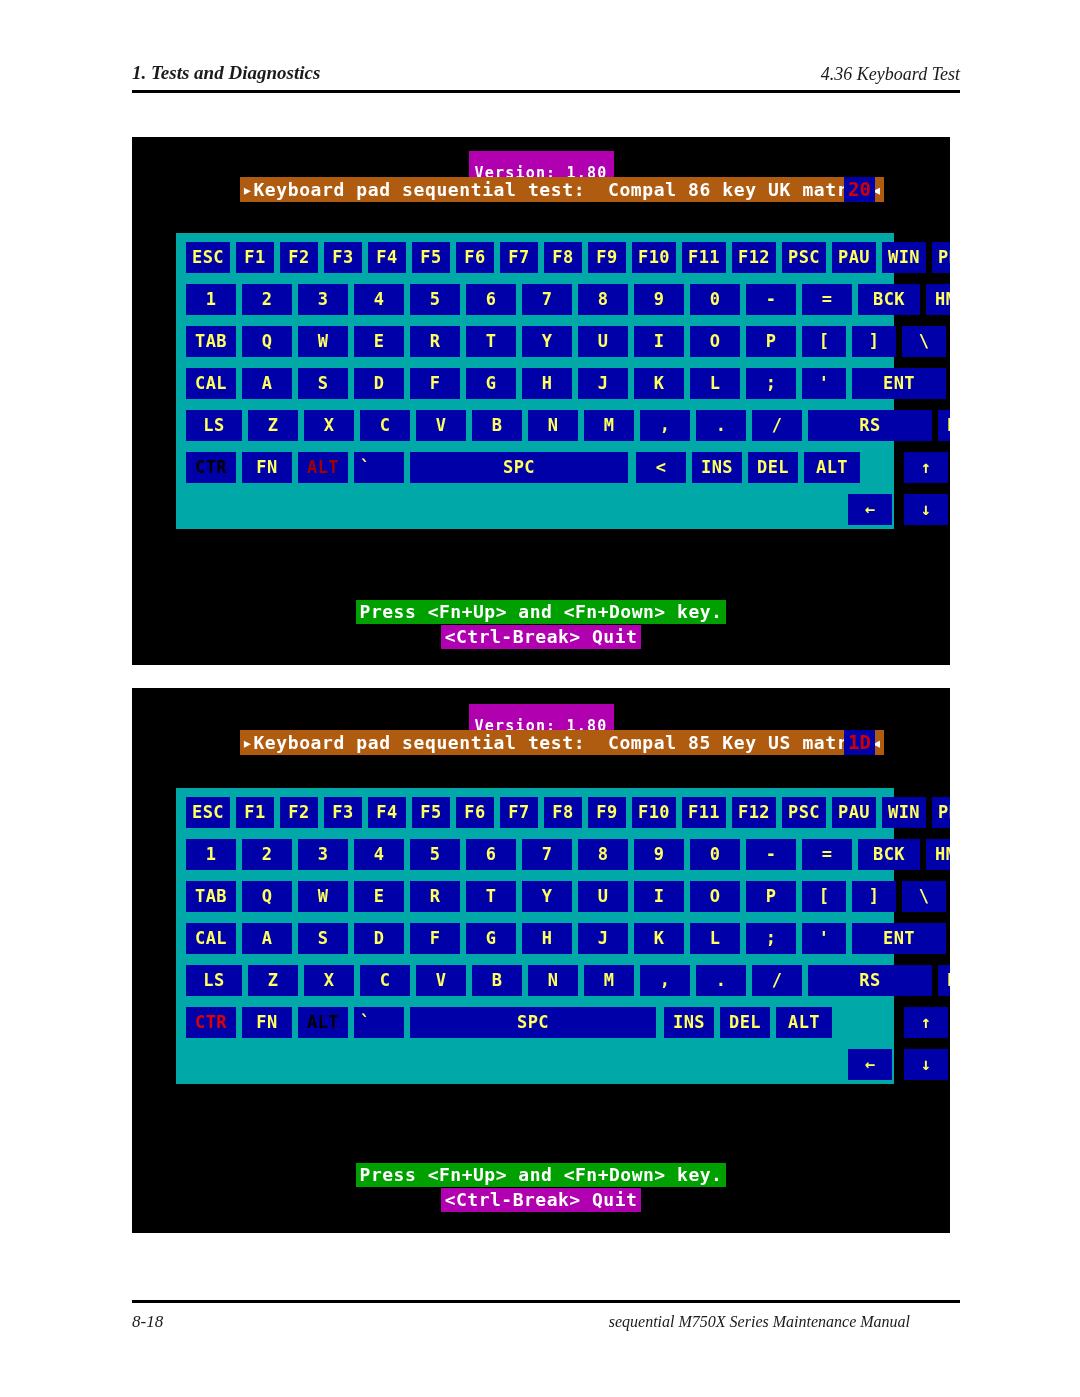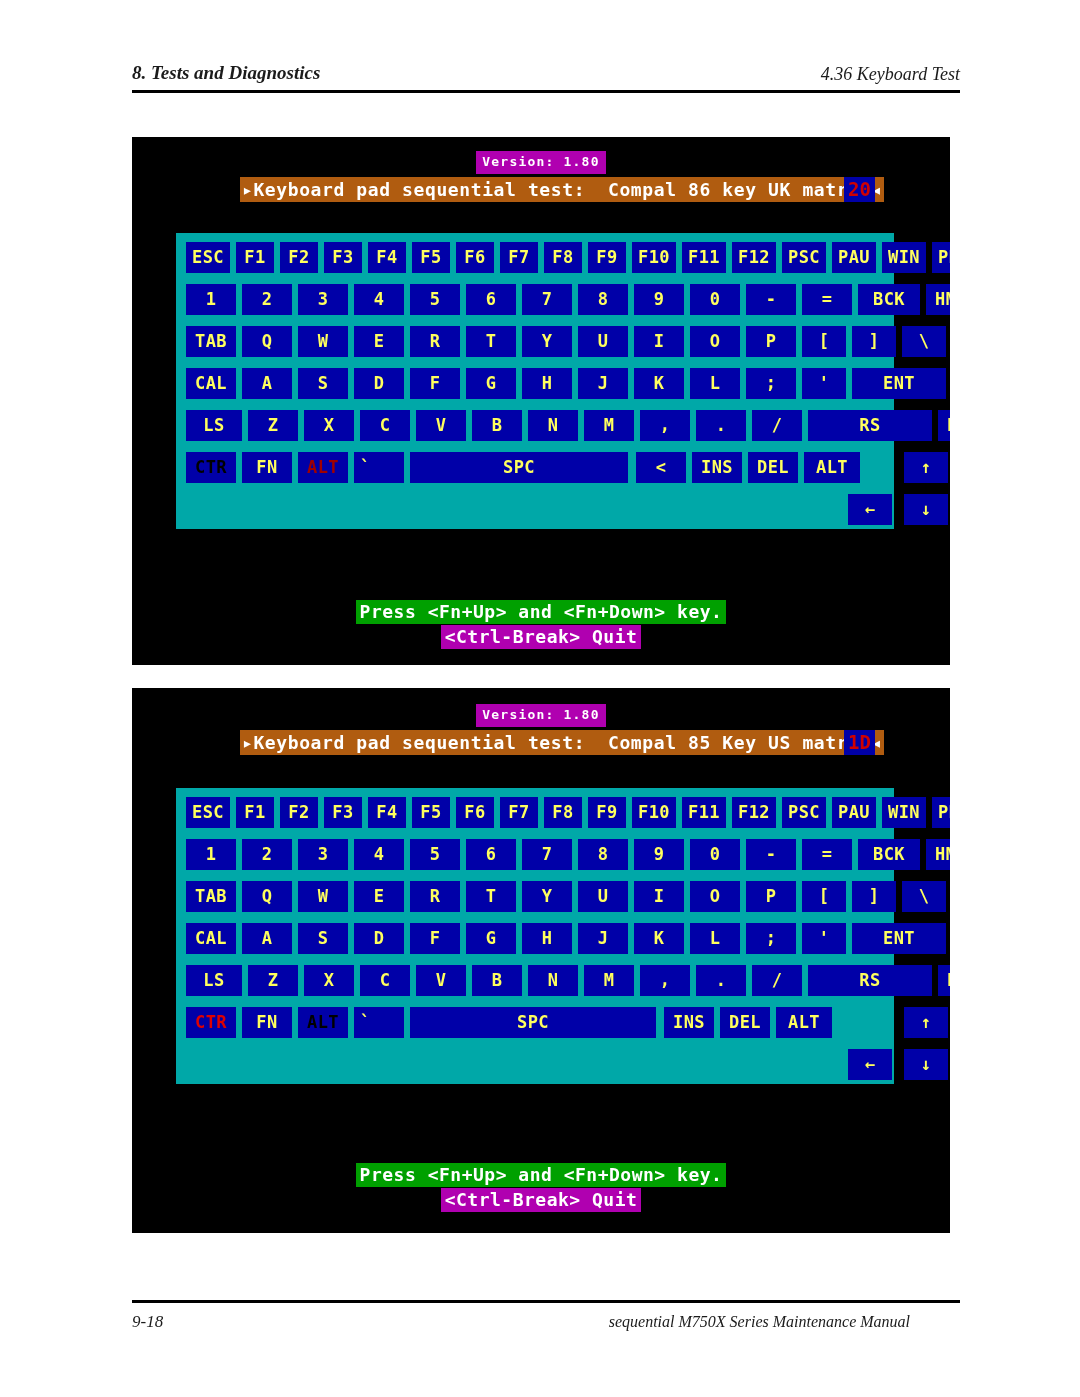--- a/index.html
+++ b/index.html
@@ -98,24 +98,24 @@
   .banner-row {
     position: absolute;
     left: 0;
     width: 818px;
     text-align: center;
   }
   .version-chip {
     display: inline-block;
     background: #b000b0;
     color: #ffffff;
-    font-size: 13px;
+    font-size: 15px;
     font-weight: bold;
     letter-spacing: 1.2px;
-    padding: 1px 6px 2px 6px;
+    padding: 12px 6px 2px 6px;
     line-height: 20px;
     white-space: pre;
   }
 
   .title-row {
     position: absolute;
     left: 0;
     width: 818px;
     height: 26px;
   }
@@ -202,21 +202,21 @@
     letter-spacing: 0.5px;
     line-height: 24px;
     padding: 0 4px;
     white-space: pre;
   }
 </style>
 </head>
 <body>
 
 <div class="page-header">
-  <div class="hdr-left">8.  Tests and Diagnostics</div>
+  <div class="hdr-left">1.  Tests and Diagnostics</div>
   <div class="hdr-right">4.36 Keyboard Test</div>
   <div class="rule"></div>
 </div>
 
 <div class="dos-panel" id="panel-1">
     <div class="banner-row" style="top: 14px;"><span class="version-chip">Version: 1.80</span></div>
     <div class="title-row" style="top: 40px;">
       <span class="title-chip">▸Keyboard pad sequential test:  Compal 86 key UK matrix◂</span>
       <span class="code-chip">20</span>
     </div>
@@ -430,15 +430,15 @@
           <div class="key" style="left: 718px; width: 44px;">↓</div>
         </div>
       </div>
     </div>
     <div class="msg-row" style="top: 475px;"><span class="msg-green">Press &lt;Fn+Up&gt; and &lt;Fn+Down&gt; key.</span></div>
     <div class="msg-row" style="top: 500px;"><span class="msg-magenta">&lt;Ctrl-Break&gt; Quit</span></div>
   </div>
 
 <div class="page-footer">
   <div class="rule"></div>
-  <div class="ftr-left">9-18</div>
+  <div class="ftr-left">8-18</div>
   <div class="ftr-right">sequential M750X Series Maintenance Manual</div>
 </div>
 
 </body></html>

